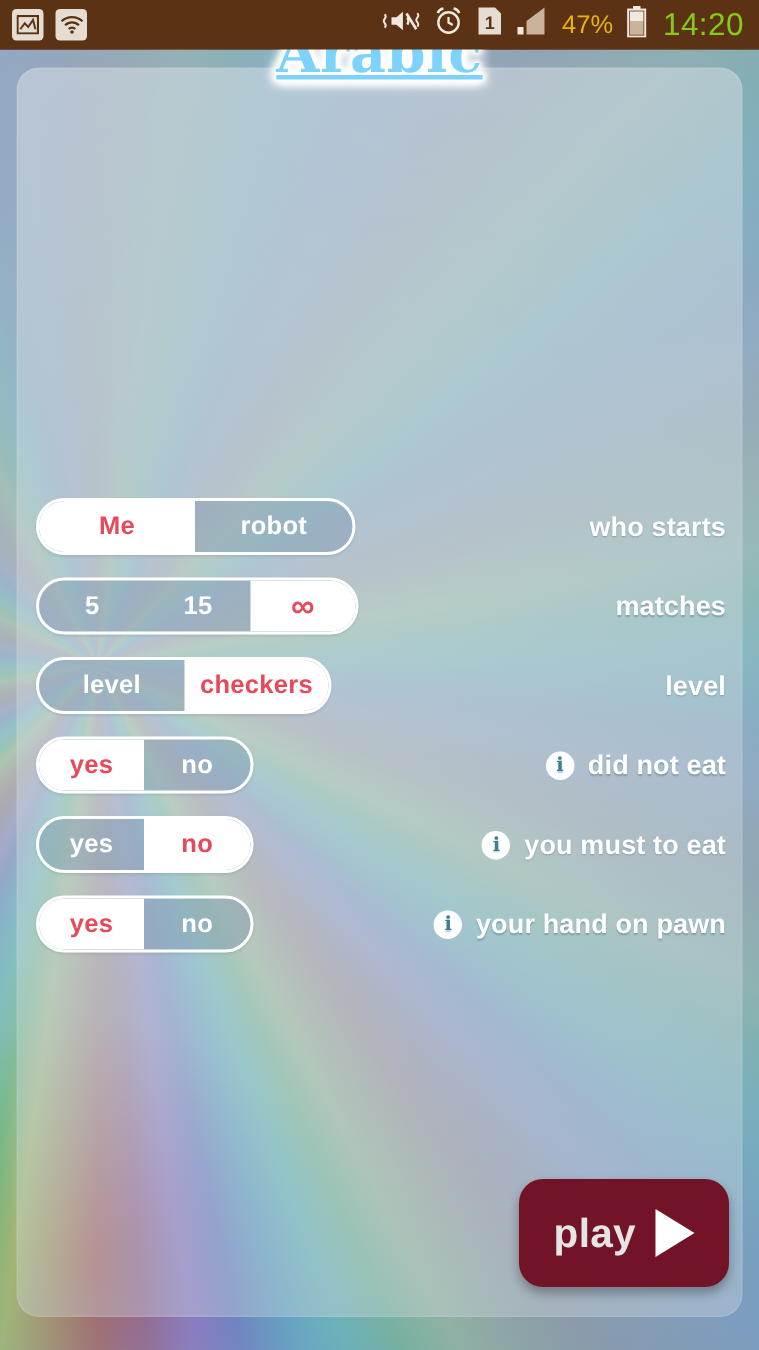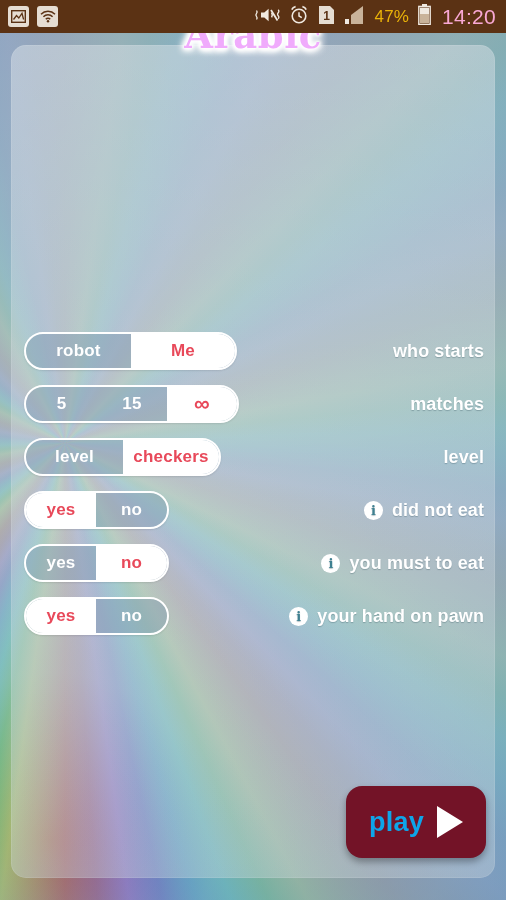--- a/index.html
+++ b/index.html
@@ -43,21 +43,21 @@
   .sb-glyph { display: block; }
 
   .sb-text {
     color: #eab308;
     font-size: 17px;
     font-weight: 400;
     letter-spacing: 0.1px;
     line-height: 1;
   }
   .sb-clock {
-    color: #f9a8d4;
+    color: #84cc16;
     font-size: 21px;
     font-weight: 400;
     letter-spacing: 0.3px;
     line-height: 1;
     margin-left: 2px;
   }
 
   
   .bg {
     position: absolute;
@@ -119,30 +119,31 @@
     position: absolute;
     left: 0; right: 0;
     top: 16px;
     text-align: center;
     z-index: 20;
   }
   .logo-line {
     display: block;
     font-family: "DejaVu Serif", "Liberation Serif", serif;
     font-weight: bold;
-    color: #f0abfc;
+    color: #7dd3fc;
     font-size: 37px;
     line-height: 1.08;
     letter-spacing: 0.5px;
     text-shadow:
       0 0 1px #fff, 0 0 2px #fff, 0 0 3px #fff,
       2px 0 4px #fff, -2px 0 4px #fff, 0 2px 4px #fff, 0 -2px 4px #fff,
       3px 3px 6px rgba(255,255,255,0.95), -3px -3px 6px rgba(255,255,255,0.95),
       3px -3px 6px rgba(255,255,255,0.95), -3px 3px 6px rgba(255,255,255,0.95),
       0 0 9px rgba(255,255,255,0.9), 0 0 13px rgba(255,255,255,0.75);
+    text-decoration: underline;
   }
   .logo-line.l2 { font-size: 41px; margin-top: 1px; }
 
   
   .rows {
     position: absolute;
     left: 0; right: 0;
     top: 325px;
     z-index: 20;
   }
@@ -221,21 +222,21 @@
     border-radius: 16px;
     display: flex;
     align-items: center;
     justify-content: center;
     gap: 13px;
     box-shadow: 0 4px 7px rgba(0,0,0,0.32);
     z-index: 25;
     cursor: pointer;
   }
   .play-label {
-    color: #0ea5e9;
+    color: #e5e5e5;
     font-size: 27px;
     font-weight: bold;
     letter-spacing: 0.2px;
     line-height: 1;
     text-align: center;
   }
   .play-tri {
     width: 0; height: 0;
     border-left: 26px solid #ffffff;
     border-top: 16px solid transparent;
@@ -318,22 +319,22 @@
     </div>
   </div>
 
   <div class="logo">
     <span class="logo-line l1">Arabic</span>
   </div>
 
   <div class="rows" id="rows">
       <div class="row">
         <div class="seg">
+          <div class="seg-opt on" style="width: 104px;">Me</div>
           <div class="seg-opt" style="width: 105px;">robot</div>
-          <div class="seg-opt on" style="width: 104px;">Me</div>
         </div>
         <div class="rlabel">
           <span>who starts</span>
         </div>
       </div>
       <div class="row">
         <div class="seg">
           <div class="seg-opt" style="width: 71px;">5</div>
           <div class="seg-opt" style="width: 70px;">15</div>
           <div class="seg-opt on inf" style="width: 70px;">∞</div>

